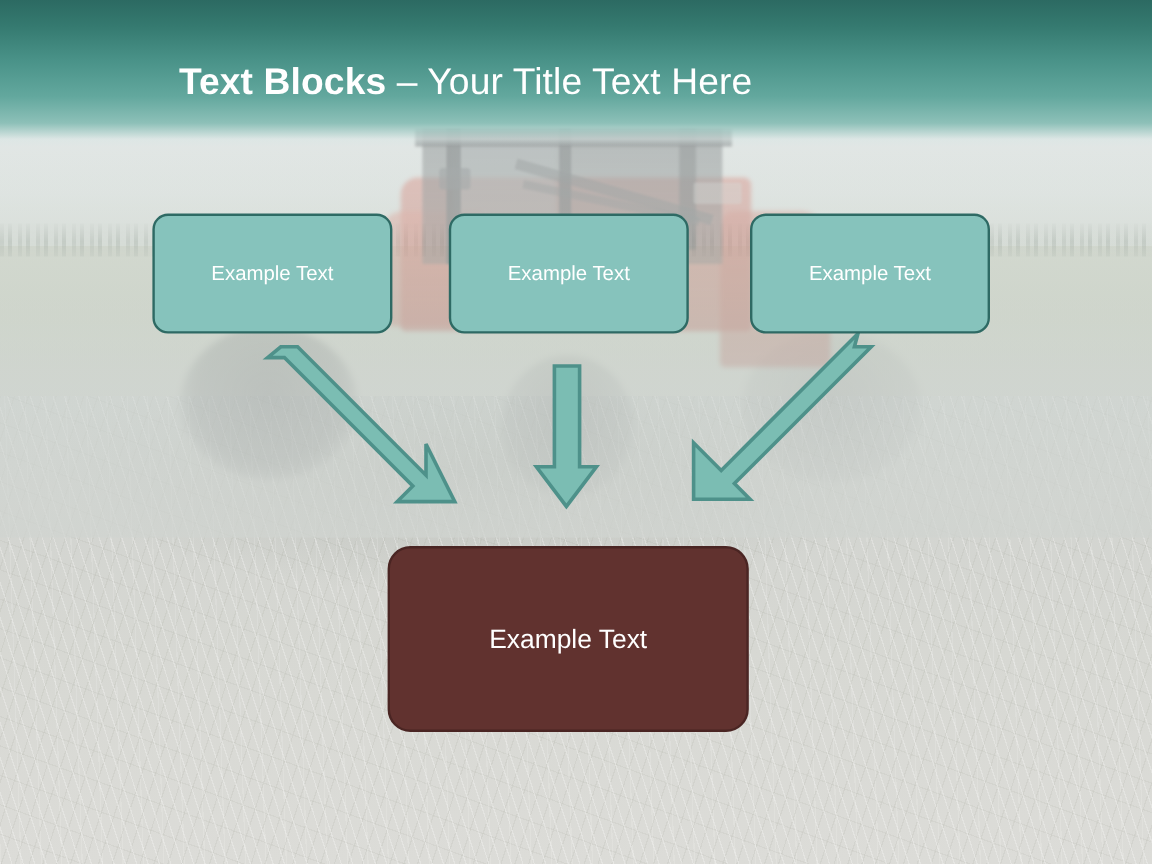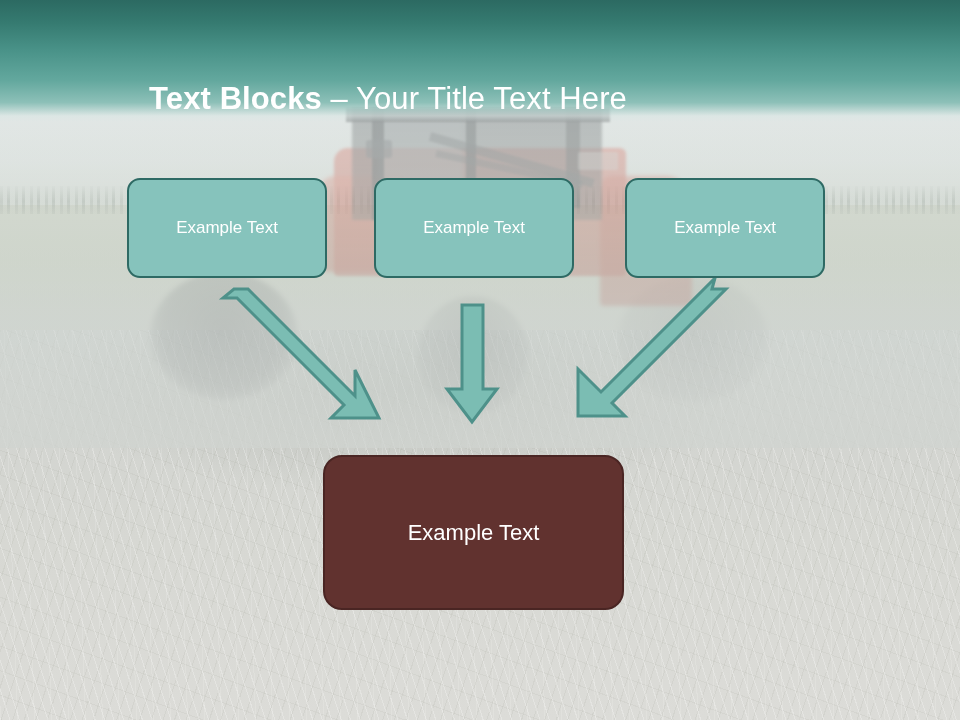--- a/index.html
+++ b/index.html
@@ -204,21 +204,20 @@
   .slide-title {
     position: absolute;
     left: 0; top: 48px;
     width: 776px;
     text-align: center;
     color: #ffffff;
     font-size: 31px;
     line-height: 40px;
     letter-spacing: 0.1px;
     white-space: nowrap;
-    margin-top: 31px;
   }
   .slide-title .t-strong { font-weight: 700; }
   .slide-title .t-light  { font-weight: 400; }
 
   
   .topbox {
     position: absolute;
     top: 178px;
     width: 200px;
     height: 100px;

